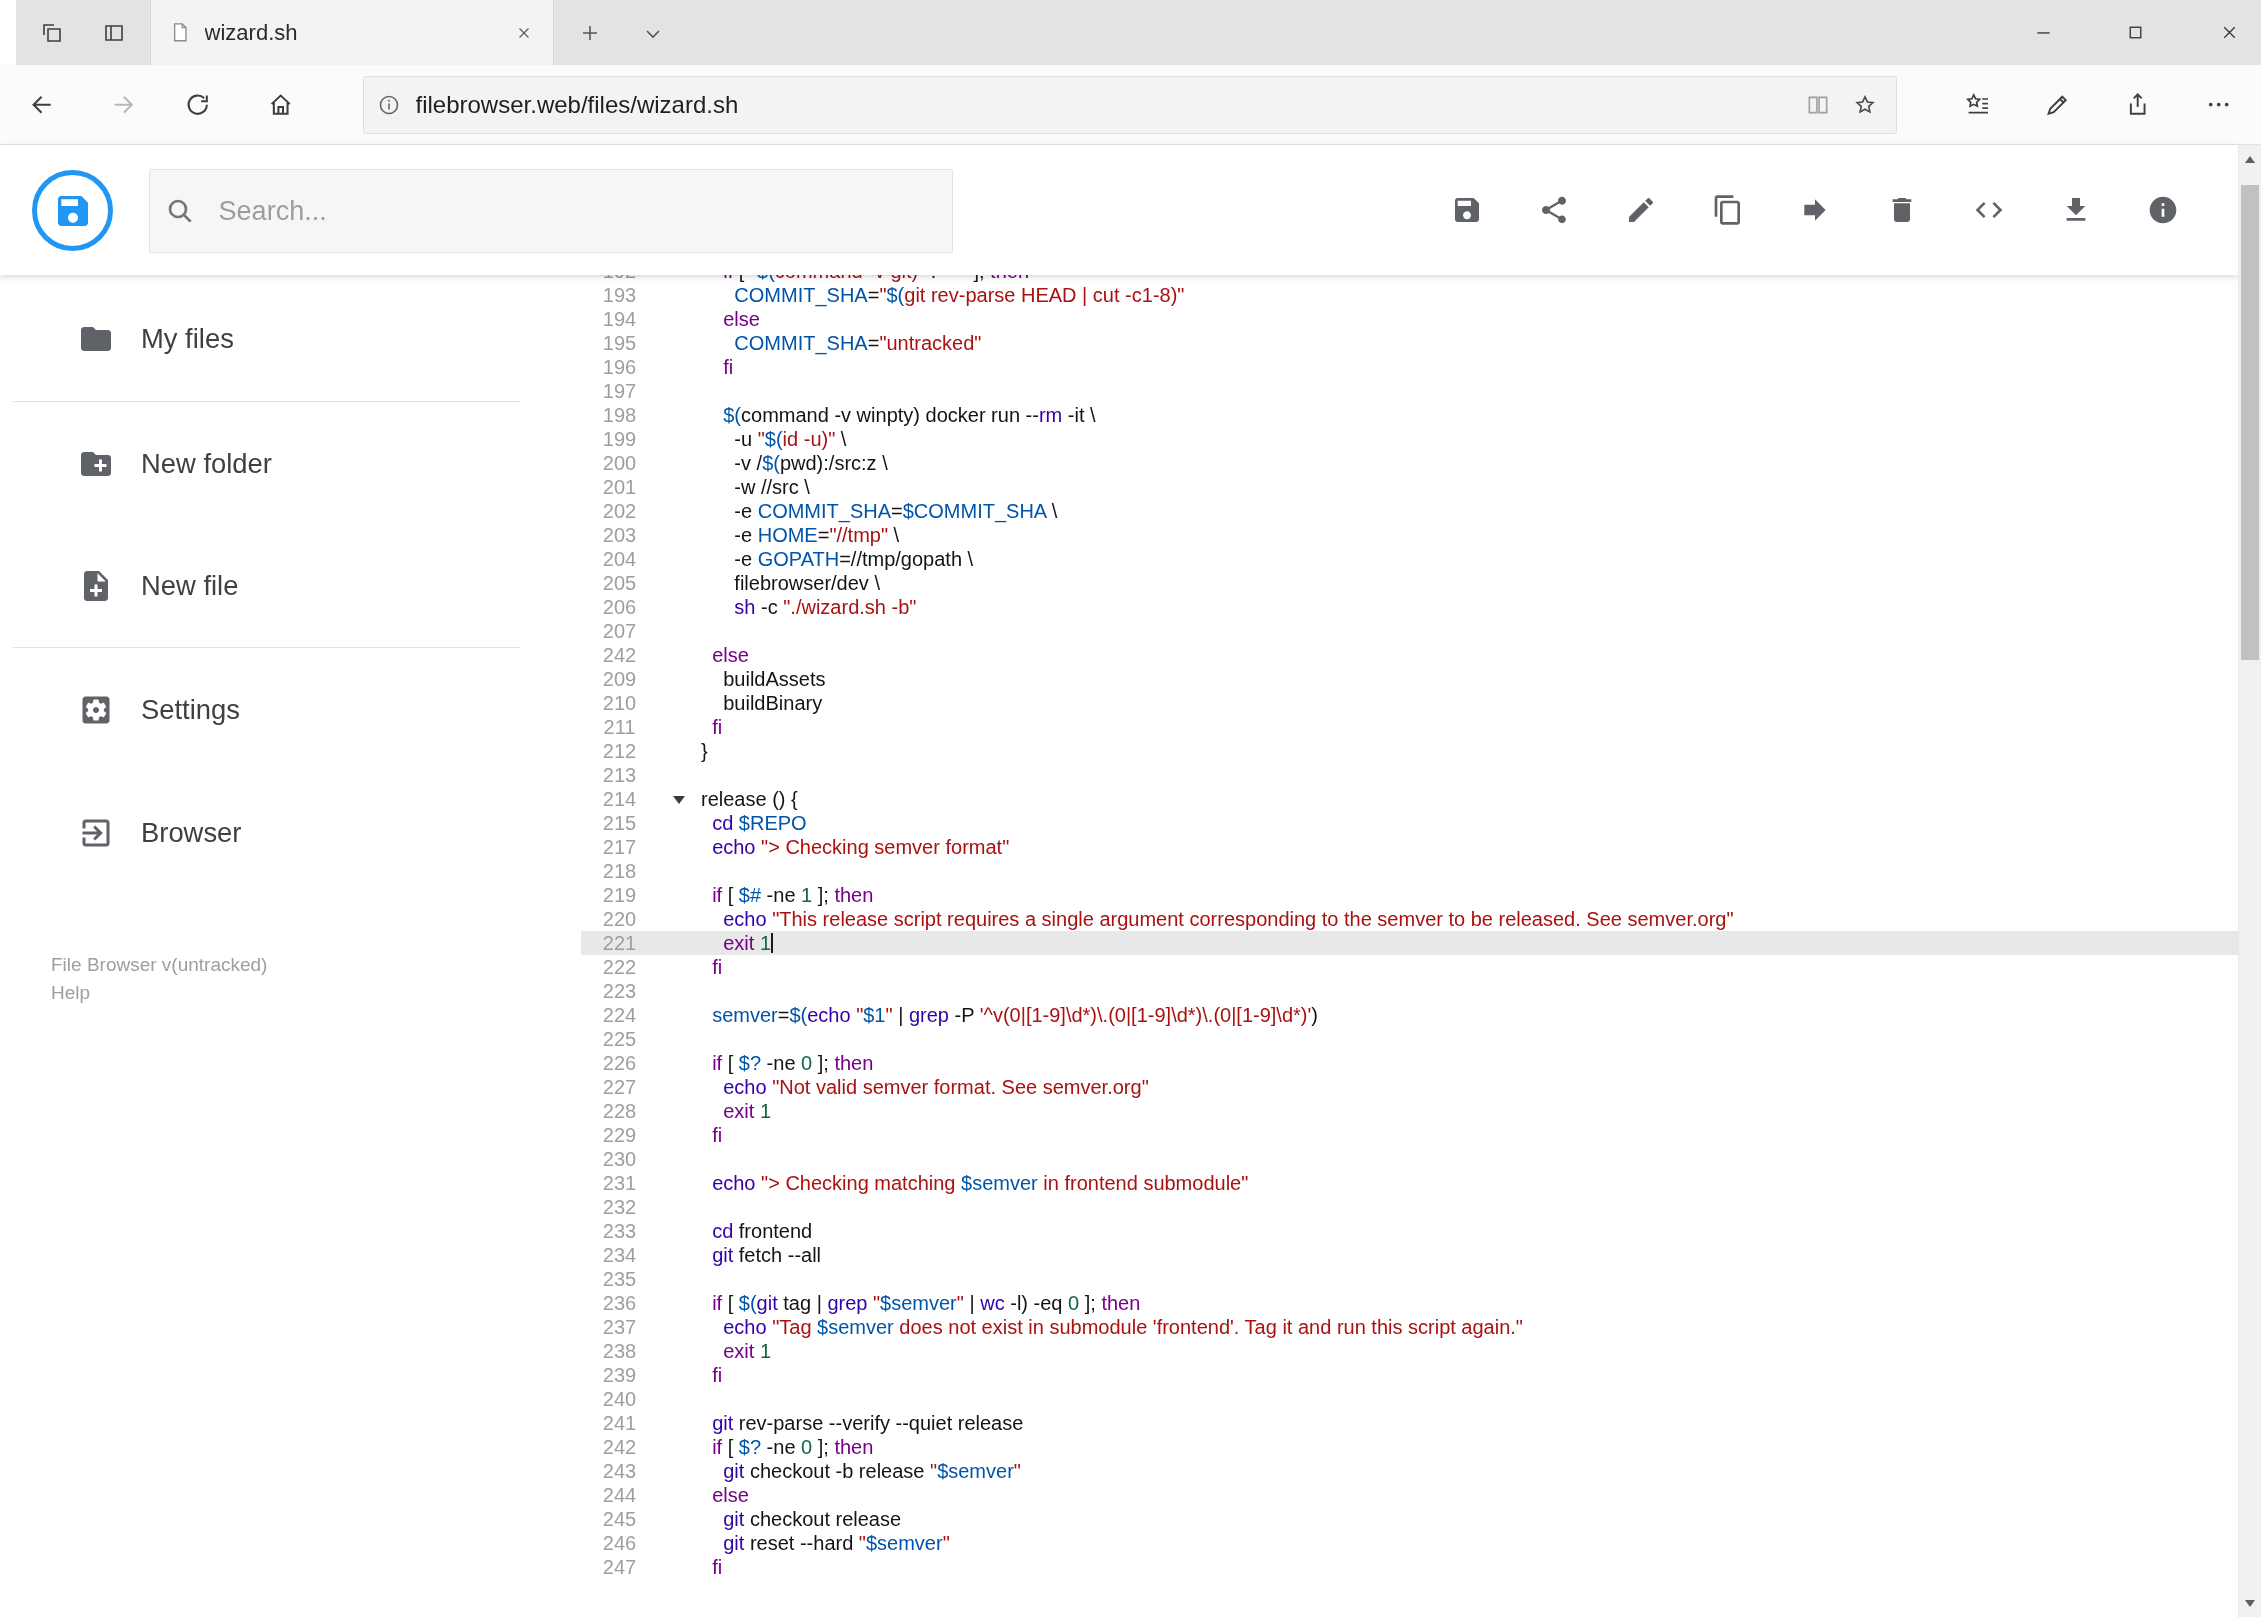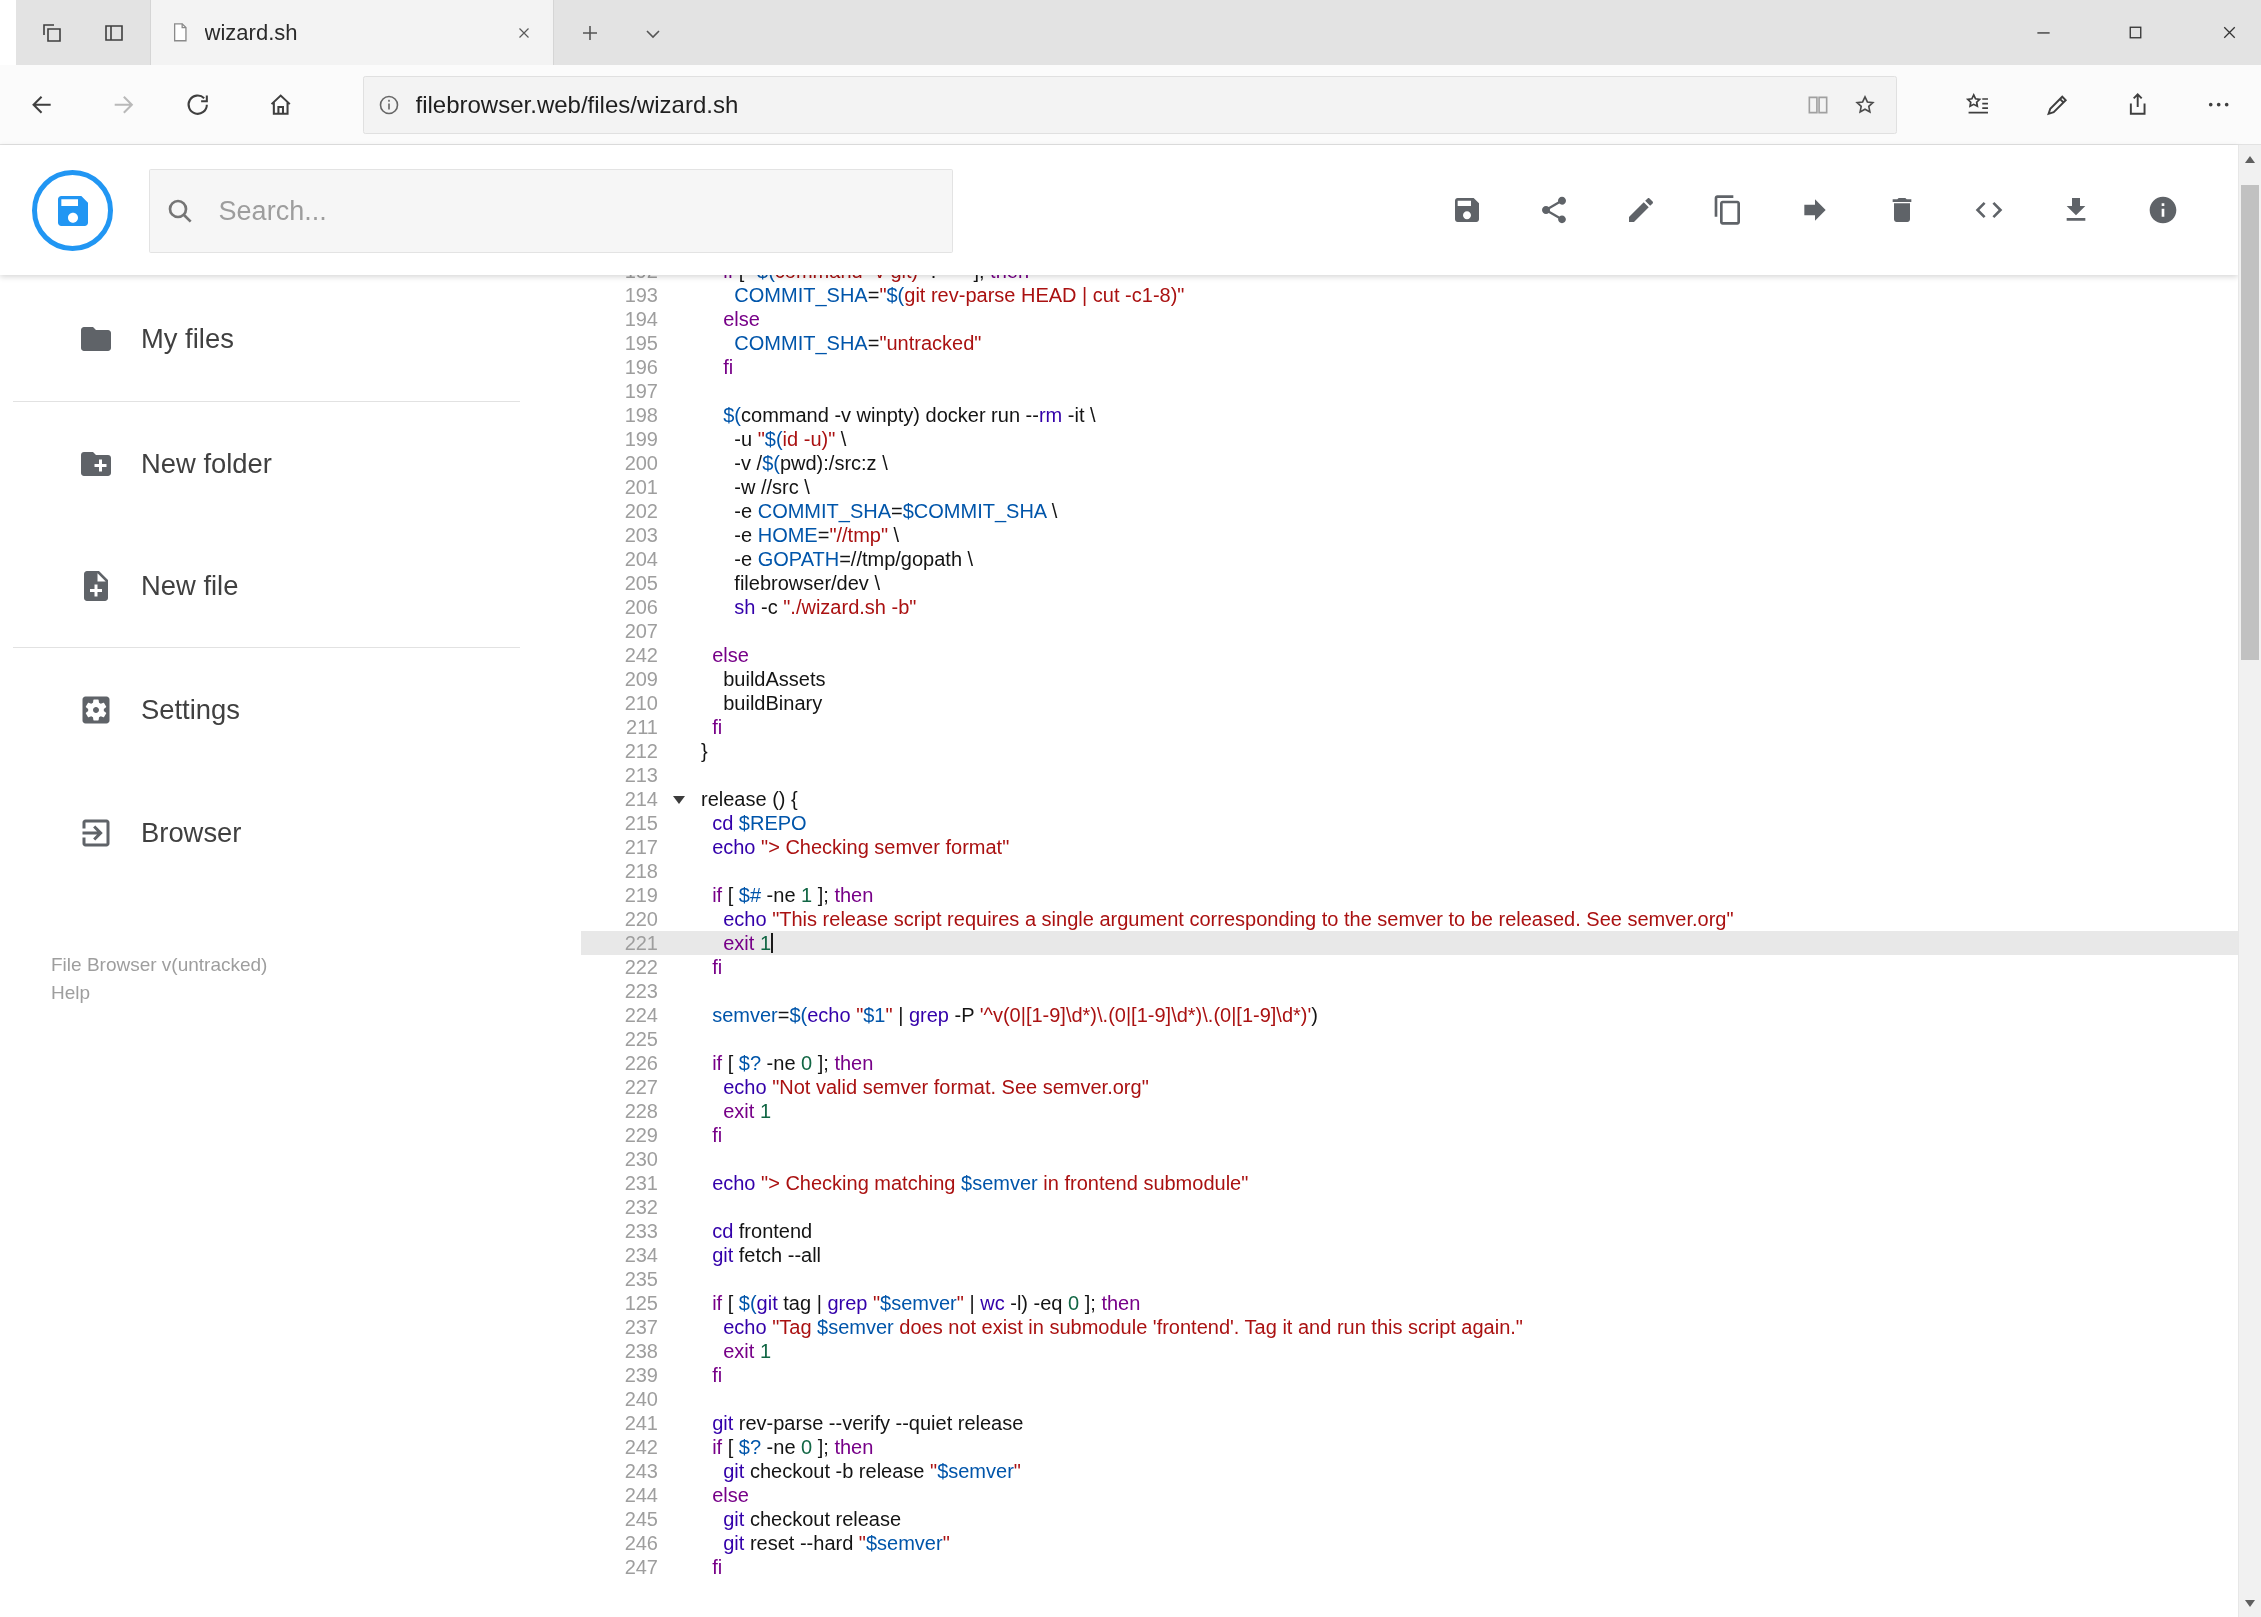--- a/index.html
+++ b/index.html
@@ -51,21 +51,21 @@
   .sb-item{position:absolute;left:0;width:100%;height:73px;display:flex;align-items:center;padding-left:46px;gap:27px;font-size:27.4px;color:#404040;cursor:pointer;margin-left:32px;}
   .sb-item svg{width:36px;height:36px;fill:#5f6368;flex:none;}
   .sb-divider{position:absolute;left:13px;right:61px;height:0.8px;background:#e2e2e2;}
   .sb-foot{position:absolute;left:51px;font-size:19px;color:#9e9e9e;white-space:nowrap;}
 
   
   .editor{position:absolute;left:581px;top:274px;width:1657px;height:1343px;background:#fff;overflow:hidden;cursor:text;}
   .code-scroll{margin-top:-15.3px;}
   .code-line{display:flex;height:24px;line-height:24px;font-family:"DejaVu Sans Mono",monospace;font-size:20px;}
   .code-line.active{background:var(--active-line-bg,#e8e8e8);}
-  .ln{flex:0 0 77px;text-align:right;color:#9e9e9e;position:relative;}
+  .ln{flex:0 0 77px;text-align:center;color:#9e9e9e;position:relative;}
   .fold{position:absolute;right:-27.4px;top:9px;width:0;height:0;border-left:6.5px solid transparent;border-right:6.5px solid transparent;border-top:8px solid #3c3c3c;}
   .code{margin-left:43px;white-space:pre;color:#141414;}
   .kw{color:var(--syntax-keyword,#770088);}
   .bi{color:var(--syntax-builtin,#3300aa);}
   .str{color:var(--syntax-string,#aa1111);}
   .vr{color:var(--syntax-variable,#0055aa);}
   .num{color:var(--syntax-number,#116644);}
   .caret{display:inline-block;width:1.6px;height:20px;background:#1a1a1a;vertical-align:-3.2px;}
 
   
@@ -476,21 +476,21 @@
         </div>
         <div class="code-line">
           <span class="ln">234</span>
           <span class="code">  <span class="bi">git</span> fetch --all</span>
         </div>
         <div class="code-line">
           <span class="ln">235</span>
           <span class="code"></span>
         </div>
         <div class="code-line">
-          <span class="ln">125</span>
+          <span class="ln">236</span>
           <span class="code">  <span class="kw">if</span> [ <span class="vr">$(</span><span class="bi">git</span> tag | <span class="bi">grep</span> <span class="str">"<span class="vr">$semver</span>"</span> | <span class="bi">wc</span> -l) -eq <span class="num">0</span> ]; <span class="kw">then</span></span>
         </div>
         <div class="code-line">
           <span class="ln">237</span>
           <span class="code">    <span class="bi">echo</span> <span class="str">"Tag <span class="vr">$semver</span> does not exist in submodule 'frontend'. Tag it and run this script again."</span></span>
         </div>
         <div class="code-line">
           <span class="ln">238</span>
           <span class="code">    <span class="kw">exit</span> <span class="num">1</span></span>
         </div>

